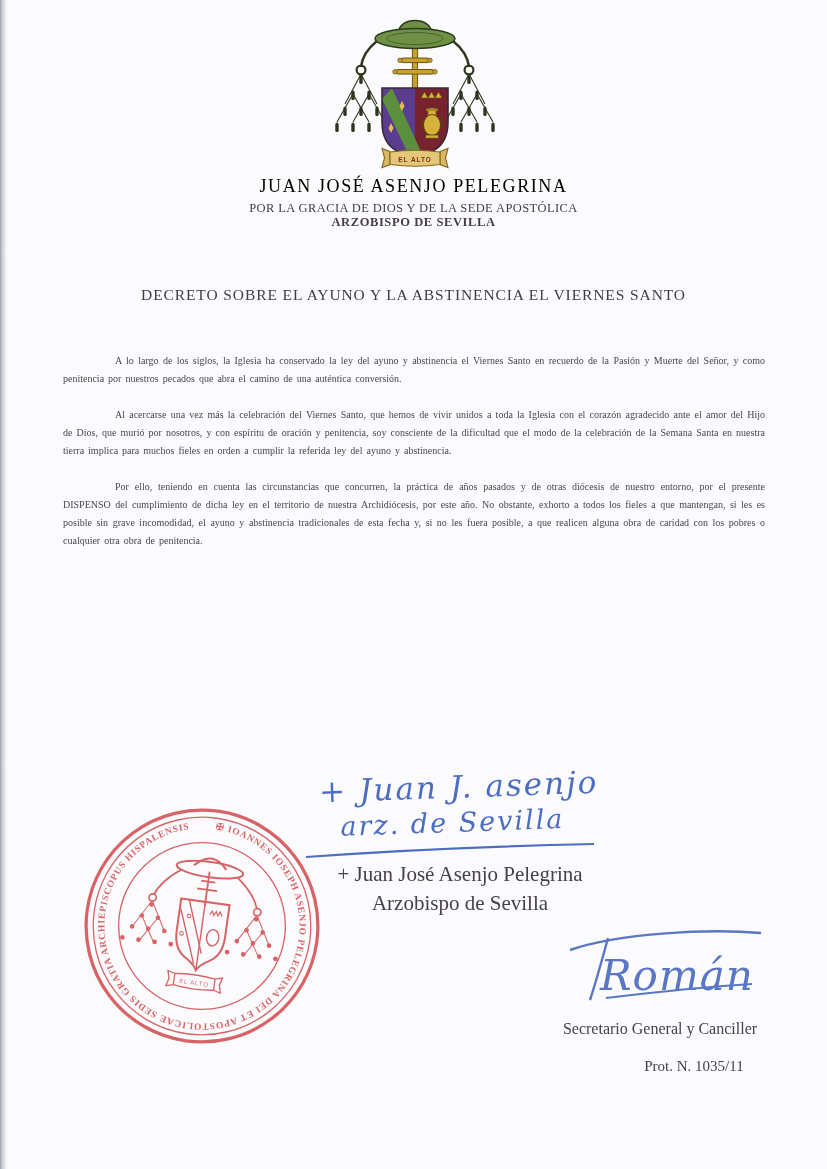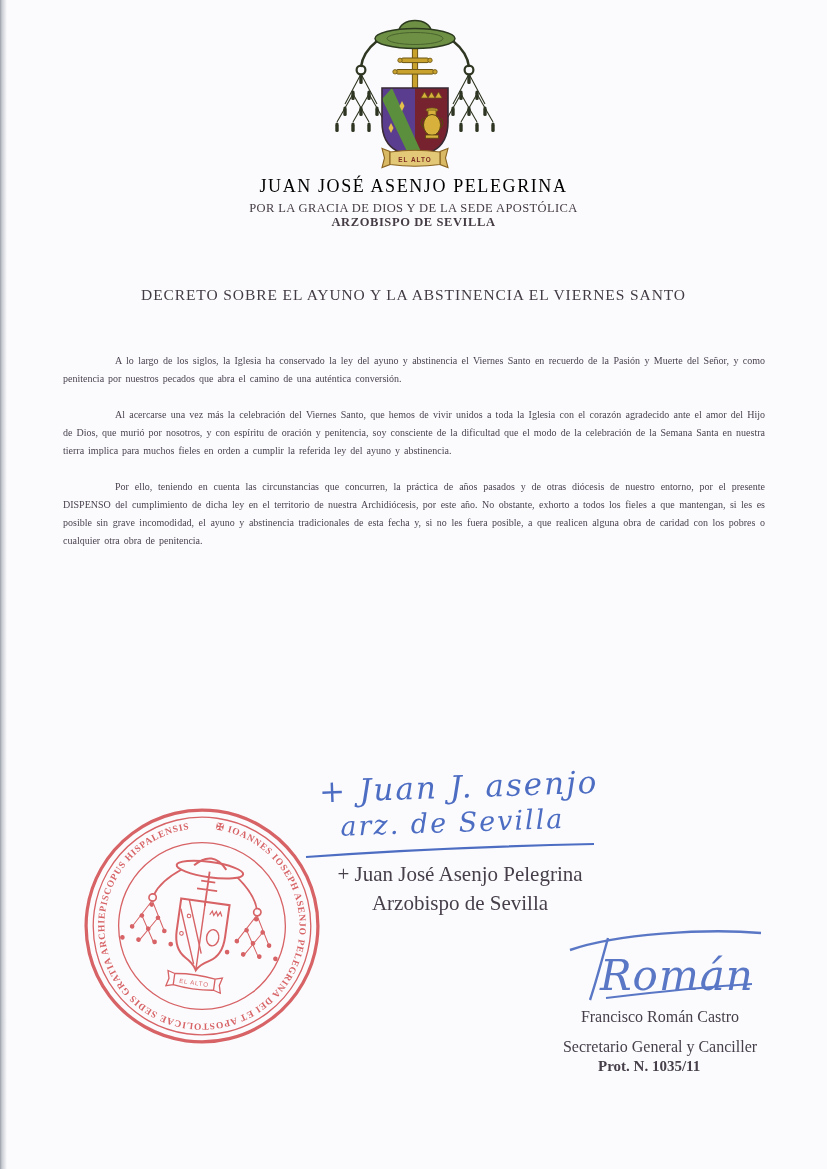--- a/index.html
+++ b/index.html
@@ -32,21 +32,21 @@
   .body-block {
     top:352px; left:63px; width:702px;
     font-size:10px; line-height:18px; text-align:justify; color:#4b4350;
   }
   .body-block p { text-indent:52px; margin:0 0 18px 0; word-spacing:1.5px; }
   .dateline { text-indent:52px; word-spacing:1.5px; }
   .printed-sig { top:862px; left:320px; width:280px; text-align:center; font-size:21px; color:#47404b; }
   .printed-sig .line2 { margin-top:4px; }
   .footer-sig { top:1008px; left:528px; width:264px; text-align:center; font-size:16px; color:#47404b; }
   .footer-sig .line2 { margin-top:12px; }
-  .protocol { top:1058px; left:598px; width:192px; font-size:15px; color:#47404b;font-weight:bold; }
+  .protocol { top:1058px; left:598px; width:192px; text-align:center; font-size:15px; color:#47404b; }
   .stamp-wrap { left:80px; top:804px; width:244px; height:244px; transform:rotate(8deg); opacity:.92; }
   .sig1-wrap { left:298px; top:762px; width:310px; height:105px; }
   .sig2-wrap { left:556px; top:920px; width:218px; height:95px;text-align:right; }
   svg { display:block; }
 </style>
 </head>
 <body>
 
 <div class="abs scan-edge"></div>
 
@@ -230,17 +230,16 @@
 <div class="abs sig2-wrap">
   <svg width="218" height="95" viewBox="0 0 218 95">
     <path d="M14,30 C60,14 150,8 205,13" stroke="#5a77c6" stroke-width="2.4" fill="none"></path>
     <path d="M52,18 C46,40 40,62 34,80" stroke="#5a77c6" stroke-width="2.4" fill="none"></path>
     <text x="44" y="70" font-size="42" font-family="DejaVu Serif, serif" font-style="italic" fill="#5a77c6" letter-spacing="1">Román</text>
     <path d="M50,78 C100,72 160,66 196,64" stroke="#5a77c6" stroke-width="2" fill="none"></path>
   </svg>
 </div>
 
 <div class="abs footer-sig">
-  <div>Francisco Román Castro</div>
   <div class="line2">Secretario General y Canciller</div>
 </div>
 
 <div class="abs protocol">Prot. N. 1035/11</div>
 
 </body></html>

